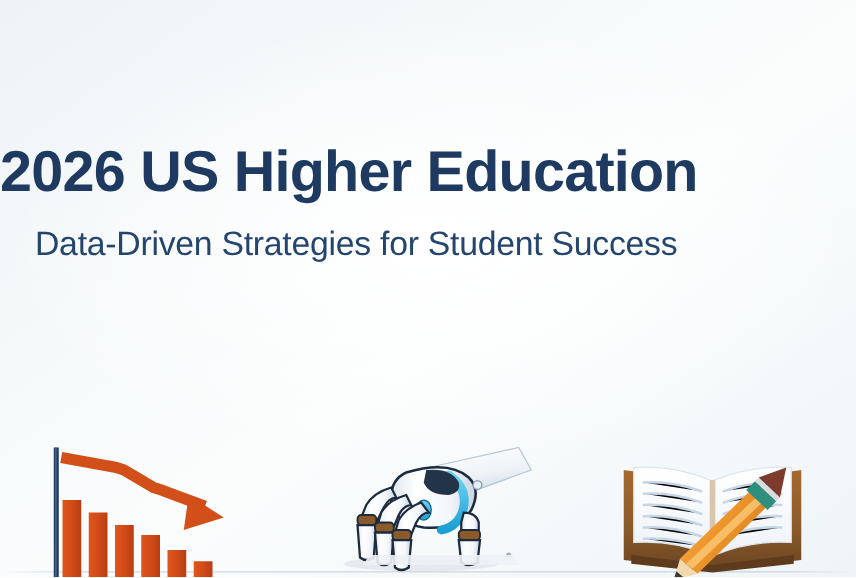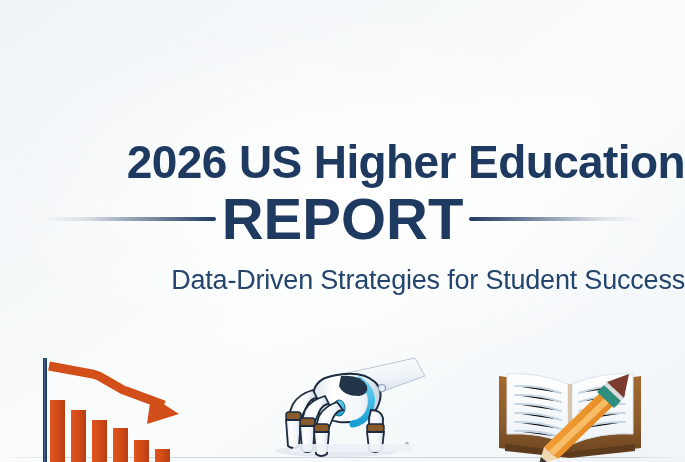--- a/index.html
+++ b/index.html
@@ -29,22 +29,22 @@
     bottom: 4px;
     height: 1px;
     background: linear-gradient(to right, rgba(170,185,198,0) 0%, rgba(170,185,198,.55) 8%, rgba(170,185,198,.55) 92%, rgba(170,185,198,0) 100%);
   }
 
   
   .title-block {
     position: absolute;
     left: 0;
     right: 0;
-    top: 136px;
-    text-align: right;
+    top: 111px;
+    text-align: left;
   }
 
   .headline {
     font-family: "Liberation Sans", sans-serif;
     font-weight: bold;
     font-size: 46px;
     line-height: 52px;
     letter-spacing: -0.6px;
     color: #1f3a60;
     margin: 0;
@@ -119,25 +119,20 @@
 <body>
 
 <div id="slide">
 
   <div class="frame-line"></div>
 
   <div class="title-block">
 
     <h1 class="headline">2026 US Higher Education</h1>
 
-    <div class="report-row">
-      <span class="rule rule-left"></span>
-      <span class="report-word">REPORT</span>
-      <span class="rule rule-right"></span>
-    </div>
 
     <p class="subtitle">Data-Driven Strategies for Student Success</p>
   </div>
 
   <div class="icon-row">
 
     <div class="icon-cell">
       <svg width="175" height="110" viewBox="0 0 175 110">
         <defs>
           <linearGradient id="barG" x1="0" y1="0" x2="1" y2="0">

